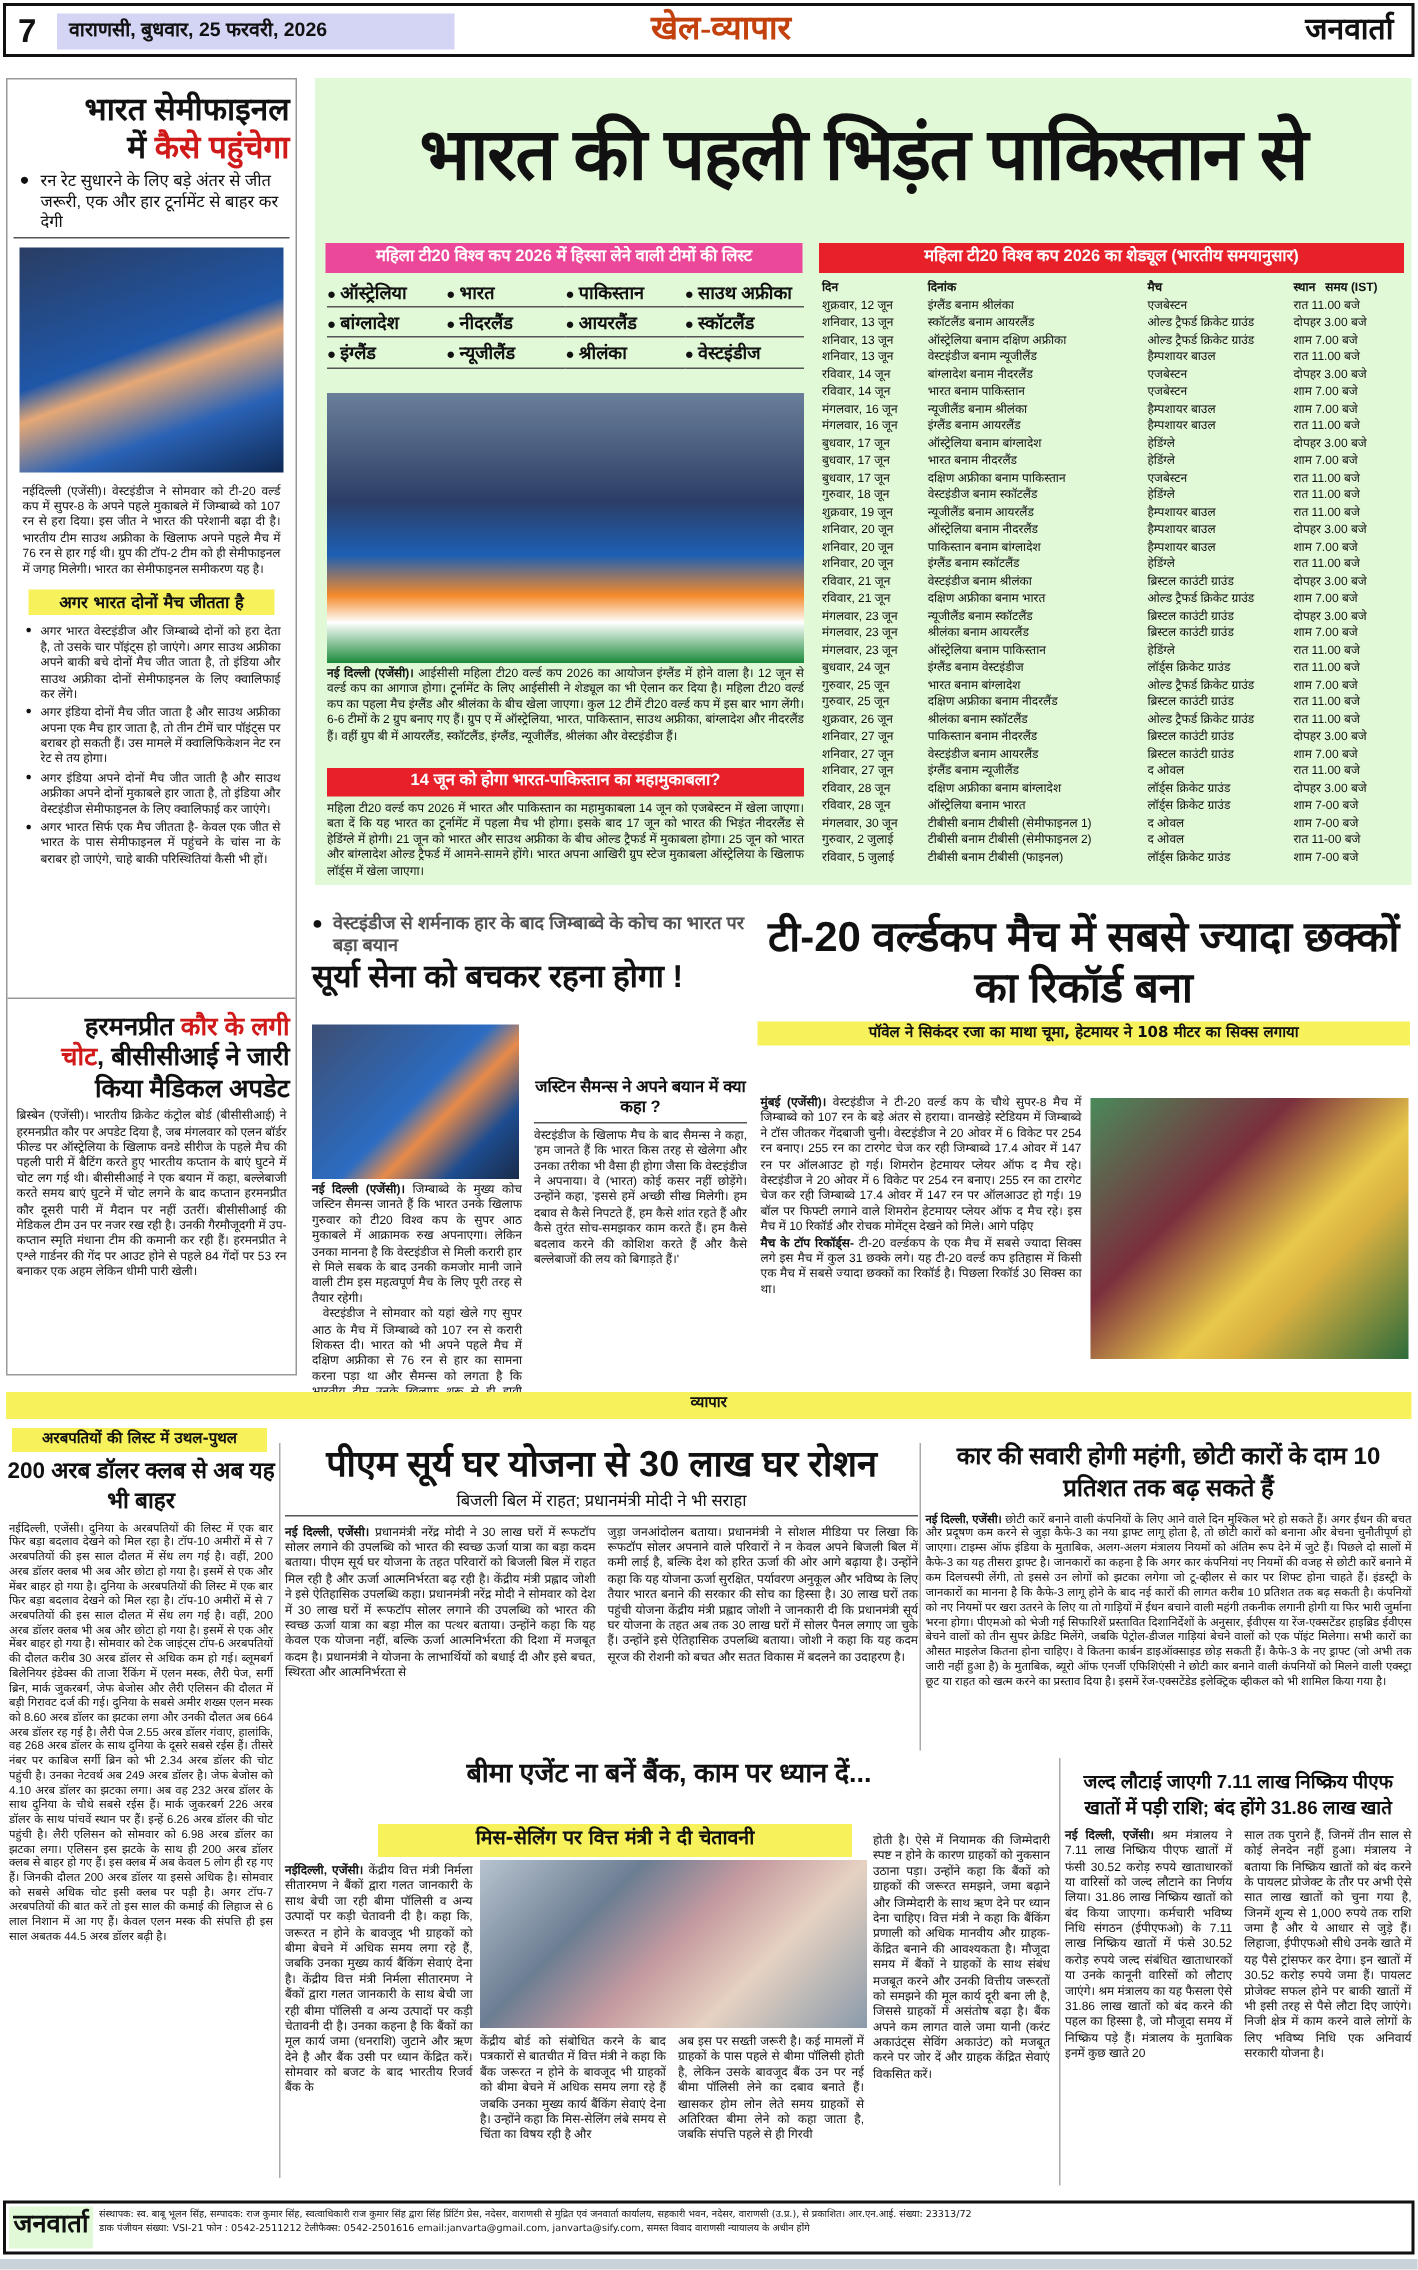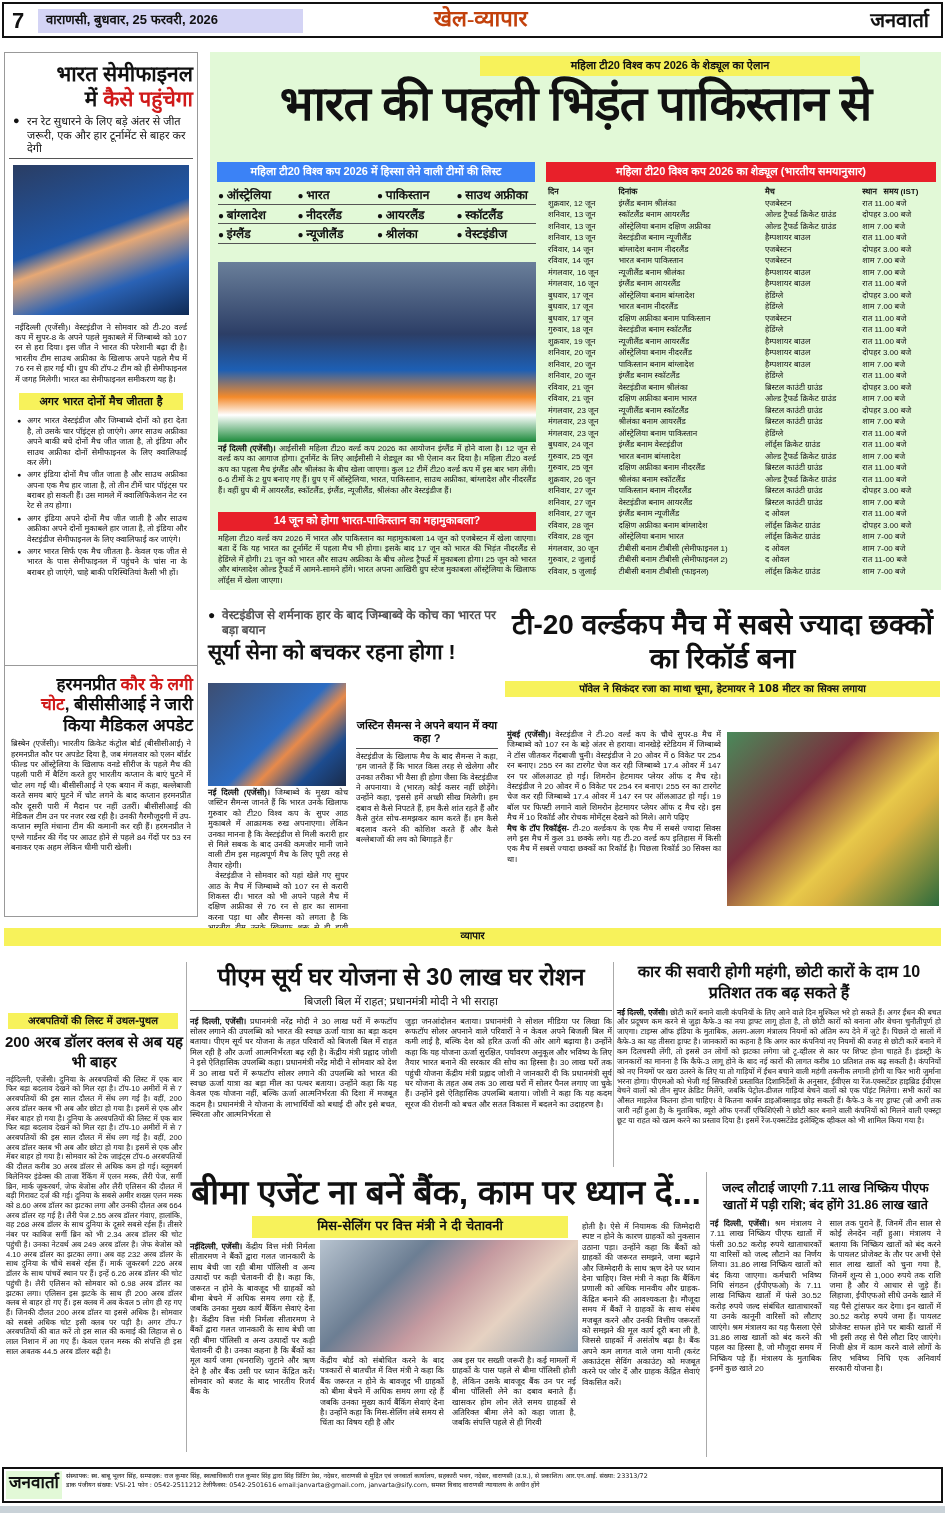--- a/index.html
+++ b/index.html
@@ -14,21 +14,21 @@
 .h-red{color:#d01a1a}
 .h1l{font-size:21px;font-weight:bold;text-align:right;line-height:1.2;font-family:"Liberation Sans",sans-serif}
 .bullet-lead{font-size:11px;padding:4px 6px 2px 18px;position:relative;font-family:"Liberation Sans",sans-serif}
 .bullet-lead:before{content:"●";position:absolute;left:4px;top:3px;font-size:11px}
 .photo{background:linear-gradient(135deg,#3a5a8c,#1e3d73 40%,#c7d0e8 70%,#2b4f88);}
 .body{font-size:8px;text-align:justify;line-height:1.3;font-family:"Liberation Sans",sans-serif}
 .yellowbar{background:#f7f25b;font-weight:bold;text-align:center}
 .greenpanel{left:210px;top:52px;width:731px;height:538px;background:#e2f9d7}
 .kicker{left:270px;top:4px;width:380px;height:20px;background:#f7f25b;font-size:11px;font-weight:bold;text-align:center;padding-top:3px;font-family:"Liberation Sans",sans-serif}
 .bighead{left:0;top:26px;width:731px;text-align:center;font-size:48px;font-weight:900;line-height:1.1;font-family:"Liberation Sans",sans-serif;letter-spacing:-1px}
-.bluebar{left:7px;top:110px;width:318px;height:20px;background:#3b82f6;color:#fff;font-size:11px;font-weight:bold;text-align:center;padding-top:3px;font-family:"Liberation Sans",sans-serif}
+.bluebar{left:7px;top:110px;width:318px;height:20px;background:#ec4899;color:#fff;font-size:11px;font-weight:bold;text-align:center;padding-top:3px;font-family:"Liberation Sans",sans-serif}
 .redbar{left:336px;top:110px;width:390px;height:20px;background:#e8202a;color:#fff;font-size:11px;font-weight:bold;text-align:center;padding-top:3px;font-family:"Liberation Sans",sans-serif}
 .teams{left:8px;top:135px;width:318px;display:grid;grid-template-columns:repeat(4,1fr);row-gap:2px}
 .team{font-size:12px;font-weight:bold;border-bottom:1px solid #555;padding:1px 0;font-family:"Liberation Sans",sans-serif}
 .team:before{content:"● ";font-size:10px}
 .sched{left:336px;top:134px;width:392px;font-size:8px;font-family:"Liberation Sans",sans-serif}
 .sched table{border-collapse:collapse;width:100%}
 .sched td,.sched th{padding:0 2px;text-align:left;white-space:nowrap;font-weight:normal;height:11.5px;line-height:11.5px}
 .sched th{font-weight:bold}
 .photomain{left:8px;top:210px;width:318px;height:180px;background:linear-gradient(180deg,#6a7f9a 0%,#2c3e66 40%,#1d5fb4 60%,#f48a2a 75%,#fff 85%,#1b8a3a 100%)}
 .mainbody{left:8px;top:392px;width:318px}
@@ -67,21 +67,20 @@
   <div class="abs" style="left:4px;top:622px;width:184px">
     <div class="h1l" style="font-size:17px">
       <span>हरमनप्रीत </span><span class="h-red">कौर के लगी</span><br>
       <span class="h-red">चोट</span><span>, बीसीसीआई ने जारी किया मैडिकल अपडेट</span>
     </div>
     <div class="body" style="padding:3px 2px">ब्रिस्बेन (एजेंसी)। भारतीय क्रिकेट कंट्रोल बोर्ड (बीसीसीआई) ने हरमनप्रीत कौर पर अपडेट दिया है, जब मंगलवार को एलन बॉर्डर फील्ड पर ऑस्ट्रेलिया के खिलाफ वनडे सीरीज के पहले मैच की पहली पारी में बैटिंग करते हुए भारतीय कप्तान के बाएं घुटने में चोट लग गई थी। बीसीसीआई ने एक बयान में कहा, बल्लेबाजी करते समय बाएं घुटने में चोट लगने के बाद कप्तान हरमनप्रीत कौर दूसरी पारी में मैदान पर नहीं उतरीं। बीसीसीआई की मेडिकल टीम उन पर नजर रख रही है। उनकी गैरमौजूदगी में उप-कप्तान स्मृति मंधाना टीम की कमानी कर रही हैं। हरमनप्रीत ने एश्ले गार्डनर की गेंद पर आउट होने से पहले 84 गेंदों पर 53 रन बनाकर एक अहम लेकिन धीमी पारी खेली।</div>
   </div>
 </div>
 
 <div class="abs greenpanel">
-  <div class="abs kicker">महिला टी20 विश्व कप 2026 के शेड्यूल का ऐलान</div>
   <div class="abs bighead">भारत की पहली भिड़ंत पाकिस्तान से</div>
   <div class="abs bluebar">महिला टी20 विश्व कप 2026 में हिस्सा लेने वाली टीमों की लिस्ट</div>
   <div class="abs redbar">महिला टी20 विश्व कप 2026 का शेड्यूल (भारतीय समयानुसार)</div>
   <div class="abs teams" id="teams">
       <div class="team">ऑस्ट्रेलिया</div>
       <div class="team">भारत</div>
       <div class="team">पाकिस्तान</div>
       <div class="team">साउथ अफ्रीका</div>
       <div class="team">बांग्लादेश</div>
       <div class="team">नीदरलैंड</div>
@@ -323,21 +322,21 @@
 
 <div class="abs" style="left:505px;top:608px;width:435px;height:310px">
   <div style="font-size:28px;font-weight:bold;text-align:center;line-height:1.2;font-family:'Liberation Sans',sans-serif">टी-20 वर्ल्डकप मैच में सबसे ज्यादा छक्कों का रिकॉर्ड बना</div>
   <div class="yellowbar" style="margin-top:6px;font-size:10px;padding:2px 0">पॉवेल ने सिकंदर रजा का माथा चूमा, हेटमायर ने 108 मीटर का सिक्स लगाया</div>
   <div class="abs body" style="left:2px;top:122px;width:214px"><b>मुंबई (एजेंसी)।</b> <span>वेस्टइंडीज ने टी-20 वर्ल्ड कप के चौथे सुपर-8 मैच में जिम्बाब्वे को 107 रन के बड़े अंतर से हराया। वानखेड़े स्टेडियम में जिम्बाब्वे ने टॉस जीतकर गेंदबाजी चुनी। वेस्टइंडीज ने 20 ओवर में 6 विकेट पर 254 रन बनाए। 255 रन का टारगेट चेज कर रही जिम्बाब्वे 17.4 ओवर में 147 रन पर ऑलआउट हो गई। शिमरोन हेटमायर प्लेयर ऑफ द मैच रहे। वेस्टइंडीज ने 20 ओवर में 6 विकेट पर 254 रन बनाए। 255 रन का टारगेट चेज कर रही जिम्बाब्वे 17.4 ओवर में 147 रन पर ऑलआउट हो गई। 19 बॉल पर फिफ्टी लगाने वाले शिमरोन हेटमायर प्लेयर ऑफ द मैच रहे। इस मैच में 10 रिकॉर्ड और रोचक मोमेंट्स देखने को मिले। आगे पढ़िए</span><br><b>मैच के टॉप रिकॉर्ड्स-</b> <span>टी-20 वर्ल्डकप के एक मैच में सबसे ज्यादा सिक्स लगे इस मैच में कुल 31 छक्के लगे। यह टी-20 वर्ल्ड कप इतिहास में किसी एक मैच में सबसे ज्यादा छक्कों का रिकॉर्ड है। पिछला रिकॉर्ड 30 सिक्स का था।</span></div>
   <div class="abs" style="left:222px;top:124px;width:212px;height:174px;background:linear-gradient(135deg,#4a8a5a 0%,#7a2f3d 35%,#e8c84a 60%,#d8b040 70%,#2d6b3c 100%)"></div>
 </div>
 
 <div class="abs yellowbar" style="left:4px;top:928px;width:937px;height:18px;font-size:10px;padding-top:2px">व्यापार</div>
 
-<div class="abs" style="left:4px;top:1013px;width:180px;height:495px">
+<div class="abs" style="left:4px;top:952px;width:180px;height:495px">
   <div class="yellowbar" style="font-size:10px;padding:2px 0;width:170px;margin-left:4px">अरबपतियों की लिस्ट में उथल-पुथल</div>
   <div style="font-size:15px;font-weight:900;text-align:center;line-height:1.35;margin-top:3px;font-family:'Liberation Sans',sans-serif">200 अरब डॉलर क्लब से अब यह भी बाहर</div>
   <div class="body" style="font-size:7.6px;line-height:1.28;margin-top:2px;padding:0 2px">नईदिल्ली, एजेंसी। दुनिया के अरबपतियों की लिस्ट में एक बार फिर बड़ा बदलाव देखने को मिल रहा है। टॉप-10 अमीरों में से 7 अरबपतियों की इस साल दौलत में सेंध लग गई है। वहीं, 200 अरब डॉलर क्लब भी अब और छोटा हो गया है। इसमें से एक और मेंबर बाहर हो गया है। दुनिया के अरबपतियों की लिस्ट में एक बार फिर बड़ा बदलाव देखने को मिल रहा है। टॉप-10 अमीरों में से 7 अरबपतियों की इस साल दौलत में सेंध लग गई है। वहीं, 200 अरब डॉलर क्लब भी अब और छोटा हो गया है। इसमें से एक और मेंबर बाहर हो गया है। सोमवार को टेक जाइंट्स टॉप-6 अरबपतियों की दौलत करीब 30 अरब डॉलर से अधिक कम हो गई। ब्लूमबर्ग बिलेनियर इंडेक्स की ताजा रैंकिंग में एलन मस्क, लैरी पेज, सर्गी ब्रिन, मार्क जुकरबर्ग, जेफ बेजोस और लैरी एलिसन की दौलत में बड़ी गिरावट दर्ज की गई। दुनिया के सबसे अमीर शख्स एलन मस्क को 8.60 अरब डॉलर का झटका लगा और उनकी दौलत अब 664 अरब डॉलर रह गई है। लैरी पेज 2.55 अरब डॉलर गंवाए, हालांकि, वह 268 अरब डॉलर के साथ दुनिया के दूसरे सबसे रईस हैं। तीसरे नंबर पर काबिज सर्गी ब्रिन को भी 2.34 अरब डॉलर की चोट पहुंची है। उनका नेटवर्थ अब 249 अरब डॉलर है। जेफ बेजोस को 4.10 अरब डॉलर का झटका लगा। अब वह 232 अरब डॉलर के साथ दुनिया के चौथे सबसे रईस हैं। मार्क जुकरबर्ग 226 अरब डॉलर के साथ पांचवें स्थान पर हैं। इन्हें 6.26 अरब डॉलर की चोट पहुंची है। लैरी एलिसन को सोमवार को 6.98 अरब डॉलर का झटका लगा। एलिसन इस झटके के साथ ही 200 अरब डॉलर क्लब से बाहर हो गए हैं। इस क्लब में अब केवल 5 लोग ही रह गए हैं। जिनकी दौलत 200 अरब डॉलर या इससे अधिक है। सोमवार को सबसे अधिक चोट इसी क्लब पर पड़ी है। अगर टॉप-7 अरबपतियों की बात करें तो इस साल की कमाई की लिहाज से 6 लाल निशान में आ गए हैं। केवल एलन मस्क की संपत्ति ही इस साल अबतक 44.5 अरब डॉलर बढ़ी है।</div>
 </div>
 <div class="abs vrule" style="left:186px;top:962px;height:490px"></div>
 
 <div class="abs" style="left:190px;top:962px;width:422px;height:205px">
   <div style="font-size:24px;font-weight:bold;text-align:center;font-family:'Liberation Sans',sans-serif">पीएम सूर्य घर योजना से 30 लाख घर रोशन</div>
   <div style="font-size:11px;text-align:center;border-bottom:1px solid #555;margin:4px 0 6px;padding-bottom:1px;font-family:'Liberation Sans',sans-serif">बिजली बिल में राहत; प्रधानमंत्री मोदी ने भी सराहा</div>
   <div style="display:flex;gap:8px">
@@ -346,21 +345,21 @@
   </div>
 </div>
 <div class="abs vrule" style="left:613px;top:962px;height:205px"></div>
 
 <div class="abs" style="left:617px;top:962px;width:324px;height:205px">
   <div style="font-size:16px;font-weight:bold;text-align:center;line-height:1.3;padding:0 14px;font-family:'Liberation Sans',sans-serif">कार की सवारी होगी महंगी, छोटी कारों के दाम 10 प्रतिशत तक बढ़ सकते हैं</div>
   <div class="body" style="margin-top:4px;font-size:7.6px"><b>नई दिल्ली, एजेंसी।</b> <span>छोटी कारें बनाने वाली कंपनियों के लिए आने वाले दिन मुश्किल भरे हो सकते हैं। अगर ईंधन की बचत और प्रदूषण कम करने से जुड़ा कैफे-3 का नया ड्राफ्ट लागू होता है, तो छोटी कारों को बनाना और बेचना चुनौतीपूर्ण हो जाएगा। टाइम्स ऑफ इंडिया के मुताबिक, अलग-अलग मंत्रालय नियमों को अंतिम रूप देने में जुटे हैं। पिछले दो सालों में कैफे-3 का यह तीसरा ड्राफ्ट है। जानकारों का कहना है कि अगर कार कंपनियां नए नियमों की वजह से छोटी कारें बनाने में कम दिलचस्पी लेंगी, तो इससे उन लोगों को झटका लगेगा जो टू-व्हीलर से कार पर शिफ्ट होना चाहते हैं। इंडस्ट्री के जानकारों का मानना है कि कैफे-3 लागू होने के बाद नई कारों की लागत करीब 10 प्रतिशत तक बढ़ सकती है। कंपनियों को नए नियमों पर खरा उतरने के लिए या तो गाड़ियों में ईंधन बचाने वाली महंगी तकनीक लगानी होगी या फिर भारी जुर्माना भरना होगा। पीएमओ को भेजी गई सिफारिशें प्रस्तावित दिशानिर्देशों के अनुसार, ईवीएस या रेंज-एक्सटेंडर हाइब्रिड ईवीएस बेचने वालों को तीन सुपर क्रेडिट मिलेंगे, जबकि पेट्रोल-डीजल गाड़ियां बेचने वालों को एक पॉइंट मिलेगा। सभी कारों का औसत माइलेज कितना होना चाहिए। वे कितना कार्बन डाइऑक्साइड छोड़ सकती हैं। कैफे-3 के नए ड्राफ्ट (जो अभी तक जारी नहीं हुआ है) के मुताबिक, ब्यूरो ऑफ एनर्जी एफिशिएंसी ने छोटी कार बनाने वाली कंपनियों को मिलने वाली एक्स्ट्रा छूट या राहत को खत्म करने का प्रस्ताव दिया है। इसमें रेंज-एक्सटेंडेड इलेक्ट्रिक व्हीकल को भी शामिल किया गया है।</span></div>
 </div>
 
 <div class="abs" style="left:190px;top:1172px;width:512px;height:285px">
-  <div style="font-size:34px;font-weight:bold;text-align:center;font-family:'Liberation Sans',sans-serif">बीमा एजेंट ना बनें बैंक, काम पर ध्यान दें...</div>
+  <div style="font-size:18px;font-weight:bold;text-align:center;font-family:'Liberation Sans',sans-serif">बीमा एजेंट ना बनें बैंक, काम पर ध्यान दें...</div>
   <div class="yellowbar abs" style="left:62px;top:44px;width:316px;height:22px;font-size:13px;padding-top:2px">मिस-सेलिंग पर वित्त मंत्री ने दी चेतावनी</div>
   <div class="abs body" style="left:0;top:70px;width:125px"><b>नईदिल्ली, एजेंसी।</b> <span>केंद्रीय वित्त मंत्री निर्मला सीतारमण ने बैंकों द्वारा गलत जानकारी के साथ बेची जा रही बीमा पॉलिसी व अन्य उत्पादों पर कड़ी चेतावनी दी है। कहा कि, जरूरत न होने के बावजूद भी ग्राहकों को बीमा बेचने में अधिक समय लगा रहे हैं, जबकि उनका मुख्य कार्य बैंकिंग सेवाएं देना है। केंद्रीय वित्त मंत्री निर्मला सीतारमण ने बैंकों द्वारा गलत जानकारी के साथ बेची जा रही बीमा पॉलिसी व अन्य उत्पादों पर कड़ी चेतावनी दी है। उनका कहना है कि बैंकों का मूल कार्य जमा (धनराशि) जुटाने और ऋण देने है और बैंक उसी पर ध्यान केंद्रित करें। सोमवार को बजट के बाद भारतीय रिजर्व बैंक के</span></div>
   <div class="abs" style="left:130px;top:68px;width:258px;height:112px;background:linear-gradient(135deg,#b7c3cf 0%,#6c7e93 30%,#c59aa0 50%,#e6d2c2 70%,#8a9aaa 100%)"></div>
   <div class="abs body" style="left:130px;top:184px;width:124px">केंद्रीय बोर्ड को संबोधित करने के बाद पत्रकारों से बातचीत में वित्त मंत्री ने कहा कि बैंक जरूरत न होने के बावजूद भी ग्राहकों को बीमा बेचने में अधिक समय लगा रहे हैं जबकि उनका मुख्य कार्य बैंकिंग सेवाएं देना है। उन्होंने कहा कि मिस-सेलिंग लंबे समय से चिंता का विषय रही है और</div>
   <div class="abs body" style="left:262px;top:184px;width:124px">अब इस पर सख्ती जरूरी है। कई मामलों में ग्राहकों के पास पहले से बीमा पॉलिसी होती है, लेकिन उसके बावजूद बैंक उन पर नई बीमा पॉलिसी लेने का दबाव बनाते हैं। खासकर होम लोन लेते समय ग्राहकों से अतिरिक्त बीमा लेने को कहा जाता है, जबकि संपत्ति पहले से ही गिरवी</div>
   <div class="abs body" style="left:392px;top:50px;width:118px">होती है। ऐसे में नियामक की जिम्मेदारी स्पष्ट न होने के कारण ग्राहकों को नुकसान उठाना पड़ा। उन्होंने कहा कि बैंकों को ग्राहकों की जरूरत समझने, जमा बढ़ाने और जिम्मेदारी के साथ ऋण देने पर ध्यान देना चाहिए। वित्त मंत्री ने कहा कि बैंकिंग प्रणाली को अधिक मानवीय और ग्राहक-केंद्रित बनाने की आवश्यकता है। मौजूदा समय में बैंकों ने ग्राहकों के साथ संबंध मजबूत करने और उनकी वित्तीय जरूरतों को समझने की मूल कार्य दूरी बना ली है, जिससे ग्राहकों में असंतोष बढ़ा है। बैंक अपने कम लागत वाले जमा यानी (करंट अकाउंट्स सेविंग अकाउंट) को मजबूत करने पर जोर दें और ग्राहक केंद्रित सेवाएं विकसित करें।</div>
 </div>
 <div class="abs vrule" style="left:706px;top:1172px;height:285px"></div>
 
 <div class="abs" style="left:710px;top:1180px;width:231px;height:280px">

